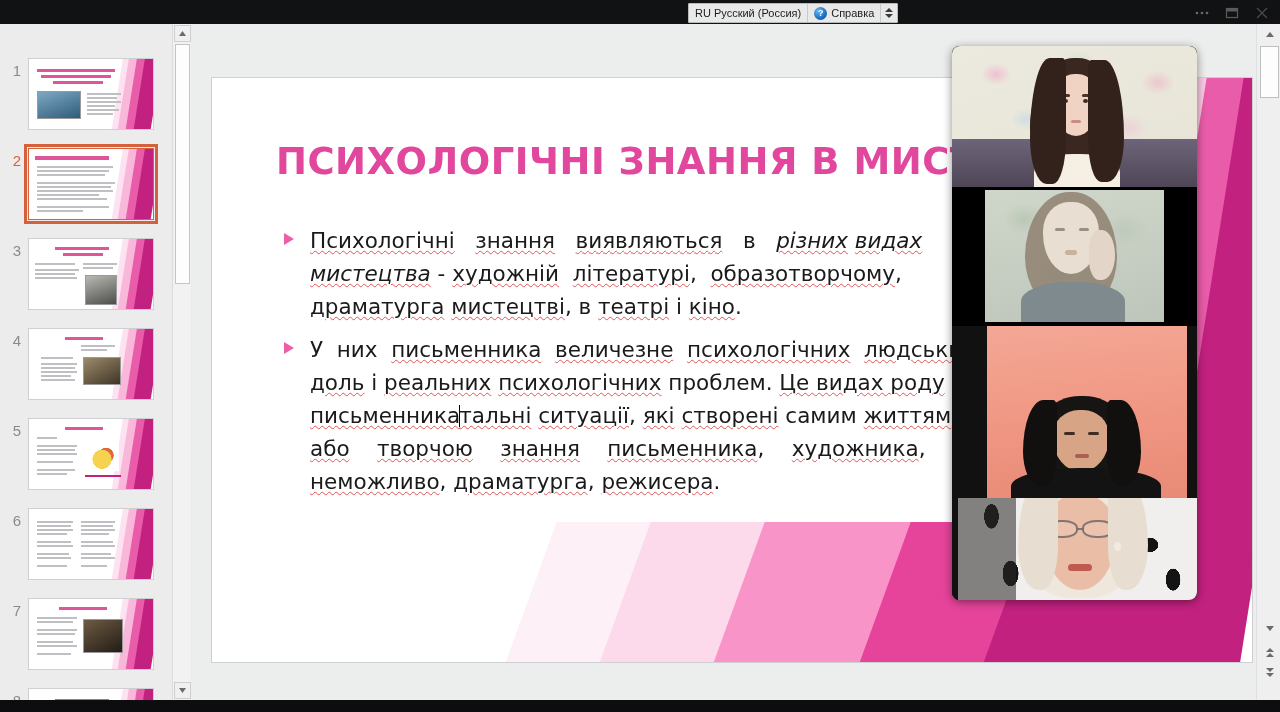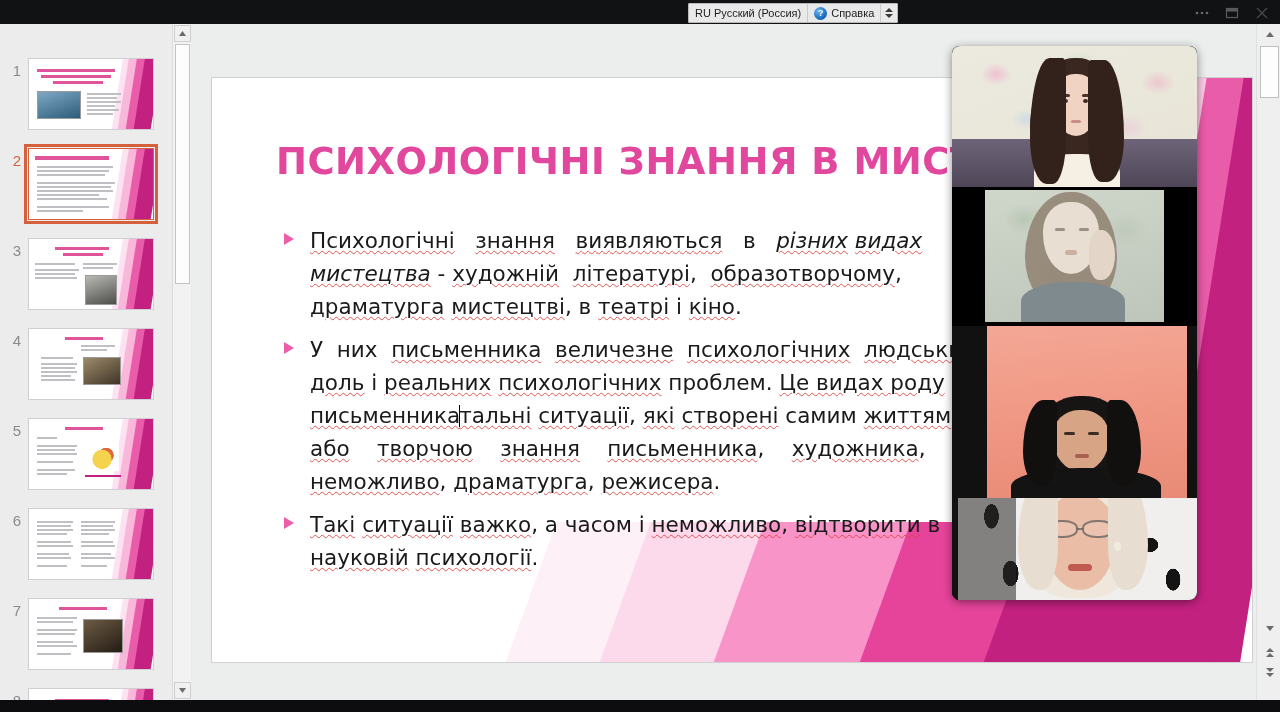--- a/index.html
+++ b/index.html
@@ -418,27 +418,20 @@
         <span class="tri"></span>
         <p>
           У&nbsp; них&nbsp; <span class="sp">письменника</span>&nbsp; <span class="sp">величезне</span>&nbsp; <span class="sp">психологічних</span>&nbsp; <span class="sp">людських</span><br>
           <span class="sp">доль</span> і <span class="sp">реальних</span> <span class="sp">психологічних</span> проблем. <span class="sp">Це видах роду</span><br>
           <span class="sp">письменника</span><span class="caret"></span><span class="sp">тальні</span> <span class="sp">ситуації</span>, <span class="sp">які</span> <span class="sp">створені</span> самим <span class="sp">життям</span><br>
           <span class="sp">або</span>&nbsp;&nbsp;&nbsp; <span class="sp">творчою</span>&nbsp;&nbsp;&nbsp; <span class="sp">знання</span>&nbsp;&nbsp;&nbsp; <span class="sp">письменника</span>,&nbsp;&nbsp;&nbsp; <span class="sp">художника</span>,<br>
           <span class="sp">неможливо</span>, <span class="sp">драматурга</span>, <span class="sp">режисера</span>.
         </p>
       </div>
 
-      <div class="bullet">
-        <span class="tri"></span>
-        <p>
-          <span class="sp">Такі</span> <span class="sp">ситуації</span> <span class="sp">важко</span>, а часом і <span class="sp">неможливо</span>, <span class="sp">відтворити</span> в<br>
-          <span class="sp">науковій</span> <span class="sp">психології</span>.
-        </p>
-      </div>
     </div>
   </div>
 </div>
 
 <div class="esb">
   <div class="btn" style="top:2px">
     <svg width="10" height="7" viewBox="0 0 10 7">
         <path d="M5 1 L9 6 L1 6 Z" fill="#6b6b6b"></path>
       </svg>
   </div>

